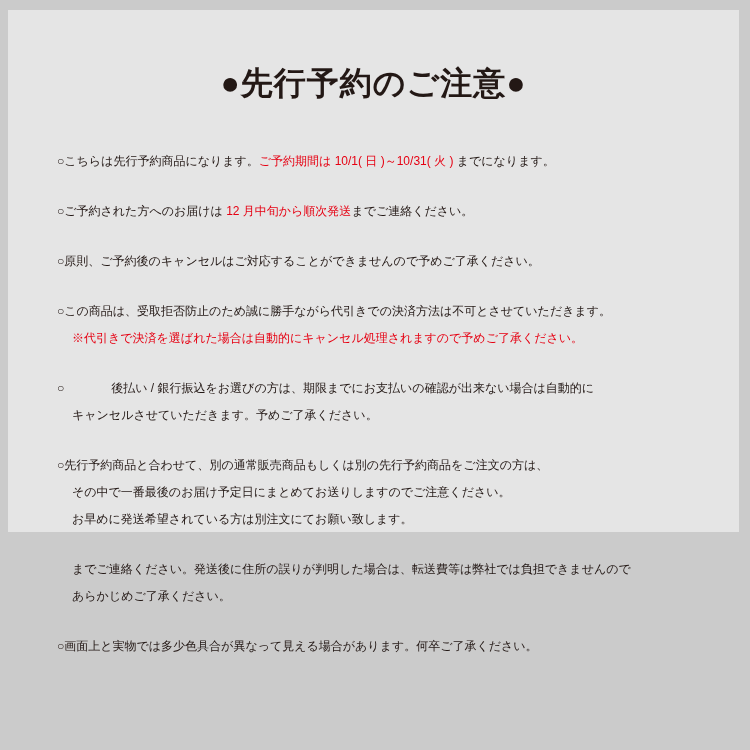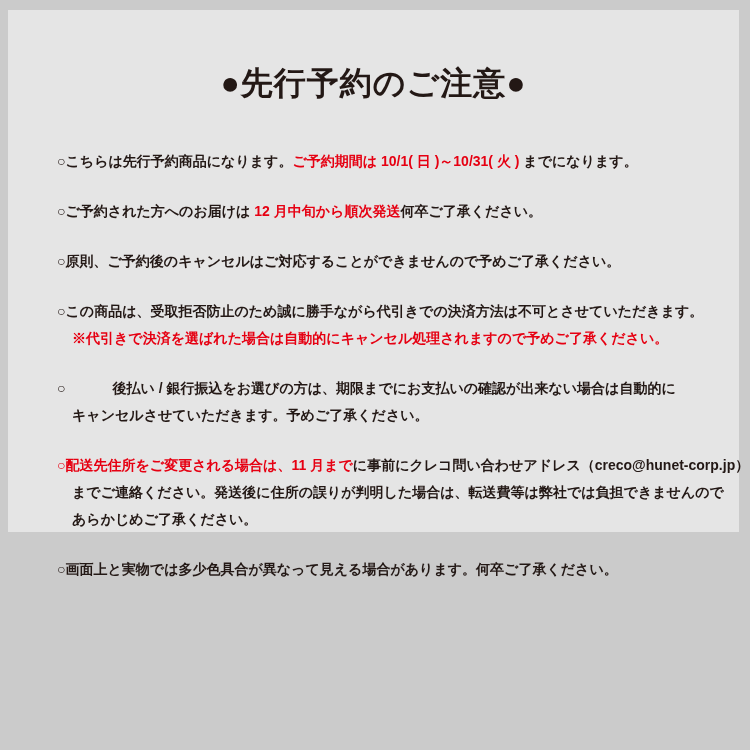--- a/index.html
+++ b/index.html
@@ -26,55 +26,59 @@
     letter-spacing: 1px;
     line-height: 1.2;
   }
   .notices {
     margin: 46px 0 0 49px;
   }
   .notice {
     margin-bottom: 23px;
   }
   .line {
-    font-size: 14px;
+    font-size: 12px;
     line-height: 27px;
-    font-weight: 700;
+    font-weight: 400;
     white-space: nowrap;
     color: #231815;
   }
   .line.cont {
     padding-left: 15px;
   }
 </style>
 </head>
 <body>
 
 <div class="page">
   <div class="title">●先行予約のご注意●</div>
   <div class="notices">
       <div class="notice">
         <div class="line"><span style="color: rgb(35, 24, 21);">○</span><span style="color: rgb(35, 24, 21);">こちらは先行予約商品になります。</span><span style="color: rgb(230, 0, 18);">ご予約期間は 10/1( 日 )～10/31( 火 )</span><span style="color: rgb(35, 24, 21);"> までになります。</span></div>
       </div>
       <div class="notice">
-        <div class="line"><span style="color: rgb(35, 24, 21);">○</span><span style="color: rgb(35, 24, 21);">ご予約された方へのお届けは </span><span style="color: rgb(230, 0, 18);">12 月中旬から順次発送</span><span style="color: rgb(35, 24, 21);">何卒ご了承ください。</span></div>
+        <div class="line"><span style="color: rgb(35, 24, 21);">○</span><span style="color: rgb(35, 24, 21);">ご予約された方へのお届けは </span><span style="color: rgb(230, 0, 18);">12 月中旬から順次発送</span><span style="color: rgb(35, 24, 21);">までご連絡ください。</span></div>
       </div>
       <div class="notice">
         <div class="line"><span style="color: rgb(35, 24, 21);">○</span><span style="color: rgb(35, 24, 21); margin-top: 31px;">原則、ご予約後のキャンセルはご対応することができませんので予めご了承ください。</span></div>
       </div>
       <div class="notice">
         <div class="line"><span style="color: rgb(35, 24, 21);">○</span><span style="color: rgb(35, 24, 21);">この商品は、受取拒否防止のため誠に勝手ながら代引きでの決済方法は不可とさせていただきます。</span></div>
         <div class="line cont"><span style="color: rgb(230, 0, 18);">※代引きで決済を選ばれた場合は自動的にキャンセル処理されますので予めご了承ください。</span></div>
       </div>
       <div class="notice">
         <div class="line"><span style="color: rgb(35, 24, 21);">○</span><span style="color: rgb(35, 24, 21); margin-left: 47px;">後払い / 銀行振込をお選びの方は、期限までにお支払いの確認が出来ない場合は自動的に</span></div>
         <div class="line cont"><span style="color: rgb(35, 24, 21); margin-top: 21px;">キャンセルさせていただきます。予めご了承ください。</span></div>
       </div>
       <div class="notice">
-        <div class="line"><span style="color: rgb(230, 0, 18);">○</span><span style="color: rgb(230, 0, 18);">配送先住所をご変更される場合は、11 月まで</span><span style="color: rgb(35, 24, 21);">に事前にクレコ問い合わせアドレス（creco@hunet-corp.jp）</span></div>
+        <div class="line"><span style="color: rgb(35, 24, 21);">○</span><span style="color: rgb(35, 24, 21);">先行予約商品と合わせて、別の通常販売商品もしくは別の先行予約商品をご注文の方は、</span></div>
+        <div class="line cont"><span style="color: rgb(35, 24, 21);">その中で一番最後のお届け予定日にまとめてお送りしますのでご注意ください。</span></div>
+        <div class="line cont"><span style="color: rgb(35, 24, 21);">お早めに発送希望されている方は別注文にてお願い致します。</span></div>
+      </div>
+      <div class="notice">
         <div class="line cont"><span style="color: rgb(35, 24, 21);">までご連絡ください。発送後に住所の誤りが判明した場合は、転送費等は弊社では負担できませんので</span></div>
         <div class="line cont"><span style="color: rgb(35, 24, 21);">あらかじめご了承ください。</span></div>
       </div>
       <div class="notice">
         <div class="line"><span style="color: rgb(35, 24, 21);">○</span><span style="color: rgb(35, 24, 21); text-align: right;">画面上と実物では多少色具合が異なって見える場合があります。何卒ご了承ください。</span></div>
       </div>
     </div>
 </div>
 
 </body></html>

